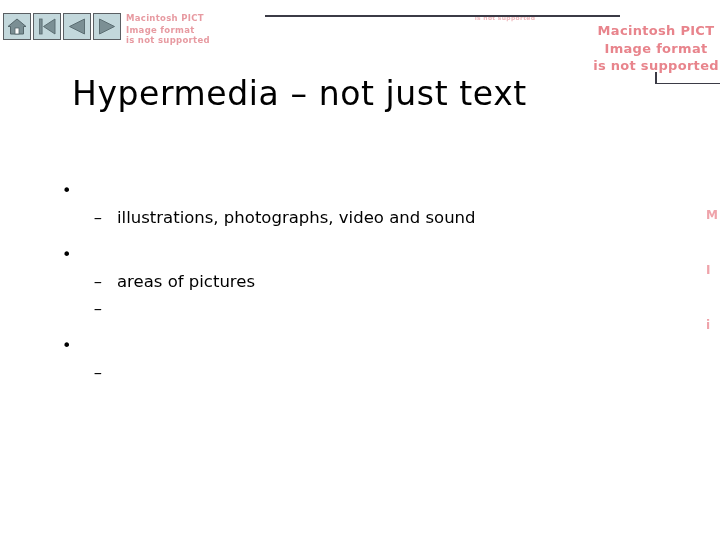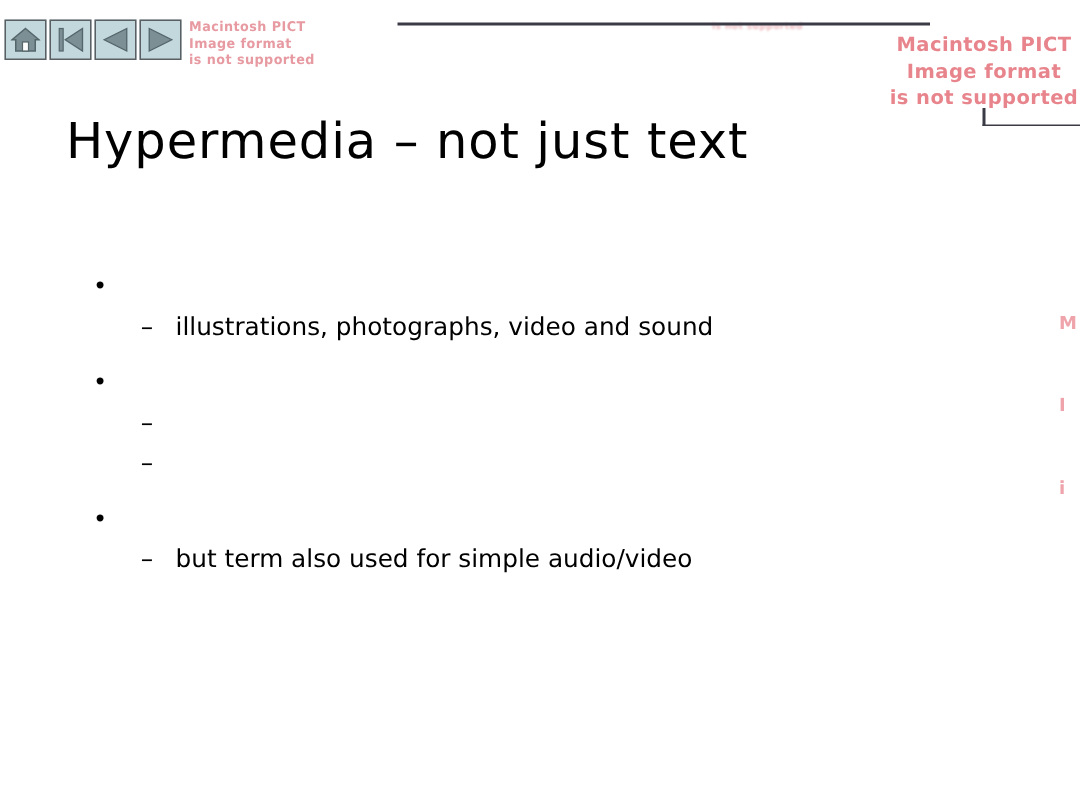--- a/index.html
+++ b/index.html
@@ -130,21 +130,21 @@
   #frame-corner-h {
     left: 655px;
     top: 82.5px;
     width: 65px;
     height: 1.5px;
   }
 
   
   #slide-title {
     position: absolute;
-    left: 44px;
+    left: 72px;
     top: 74px;
     width: 600px;
     font-family: "DejaVu Sans", sans-serif;
     font-size: 33px;
     font-weight: 400;
     color: #000000;
     letter-spacing: 0.6px;
     white-space: nowrap;
   }
 
@@ -279,31 +279,31 @@
         <span class="sub-text">illustrations, photographs, video and sound</span>
       </div>
     </div>
 
     <div class="bullet-group">
       <div class="bullet-row">
         <span class="bullet-marker">•</span>
       </div>
       <div class="sub-row">
         <span class="sub-marker">–</span>
+        <span class="sub-text">areas of pictures</span>
       </div>
       <div class="sub-row">
         <span class="sub-marker">–</span>
       </div>
     </div>
 
     <div class="bullet-group">
       <div class="bullet-row">
         <span class="bullet-marker">•</span>
       </div>
       <div class="sub-row">
         <span class="sub-marker">–</span>
-        <span class="sub-text">but term also used for simple audio/video</span>
       </div>
     </div>
 
   </div>
 
 </div>
 
 </body></html>

